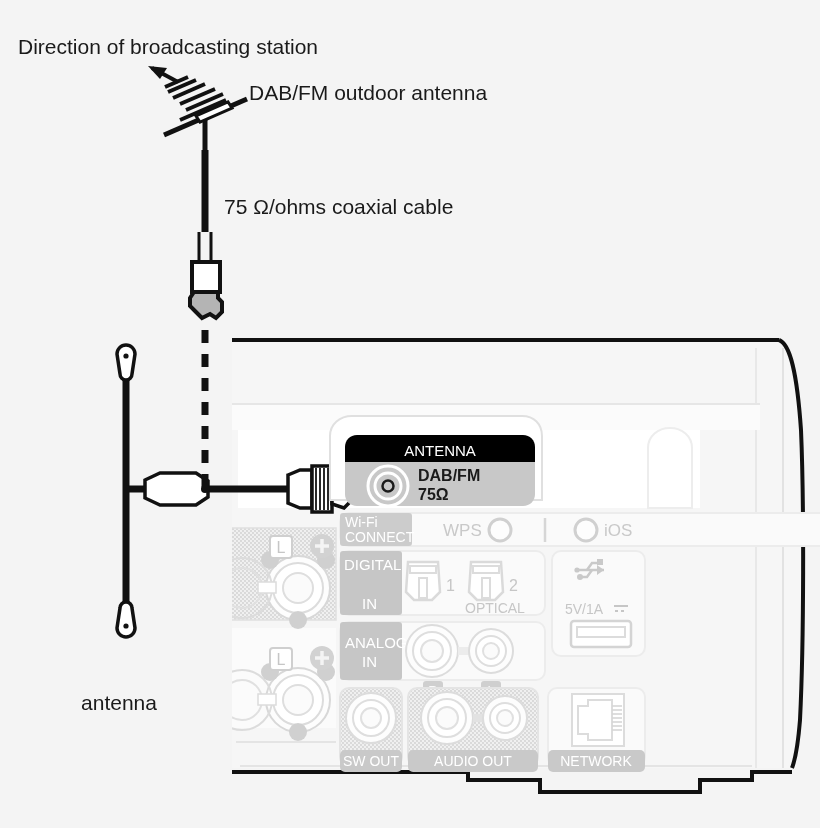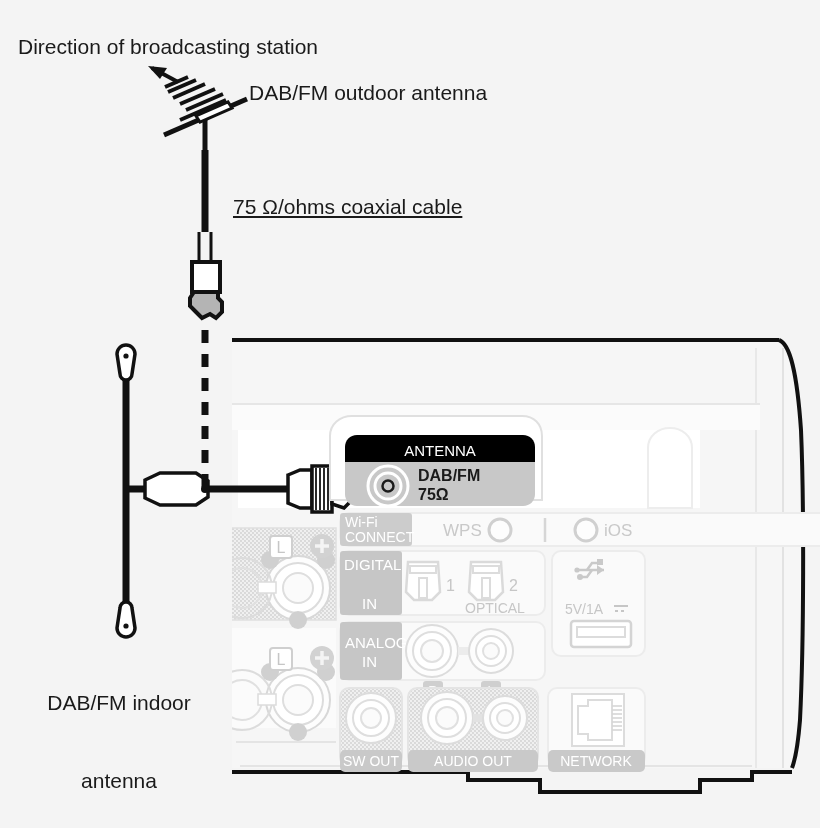--- a/index.html
+++ b/index.html
@@ -26,21 +26,21 @@
   .lbl {
     position: absolute;
     color: #1a1a1a;
     font-size: 21px;
     line-height: 26px;
     white-space: pre;
     font-family: "Liberation Sans", sans-serif;
   }
   #lbl-direction { left: 18px;  top: 34px; }
   #lbl-outdoor   { left: 249px; top: 80px; }
-  #lbl-coax      { left: 233px; top: 194px; text-decoration: underline; }
+  #lbl-coax      { left: 224px; top: 194px; }
   #lbl-indoor    { left: 8px;   top: 638px; width: 222px; text-align: center; }
 </style>
 </head>
 <body>
 
 <div id="stage">
 
   <svg width="820" height="828" viewBox="0 0 820 828">
     <defs>
       <pattern id="dots" width="4" height="4" patternUnits="userSpaceOnUse">
@@ -327,18 +327,17 @@
     </g>
   </svg>
 
   <div class="lbl" id="lbl-outdoor">DAB/FM outdoor antenna</div>
 
   <div class="lbl" id="lbl-direction">Direction of broadcasting station</div>
 
   <div class="lbl" id="lbl-coax">75 Ω/ohms coaxial cable</div>
 
   <div class="lbl" id="lbl-indoor">
-    <div>DAB/FM indoor</div>
     <div>antenna</div>
     
   </div>
 
 </div>
 
 </body></html>

